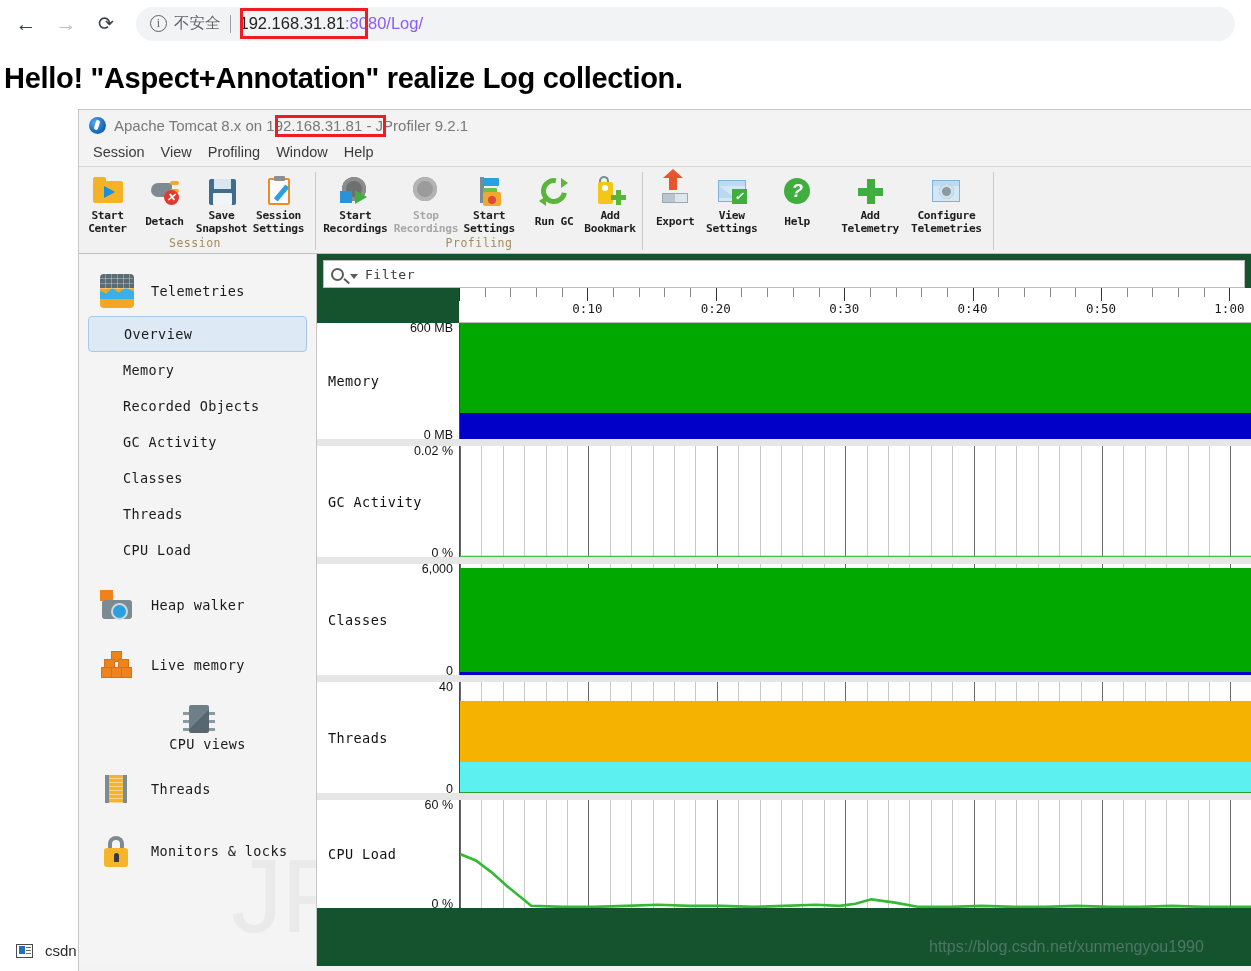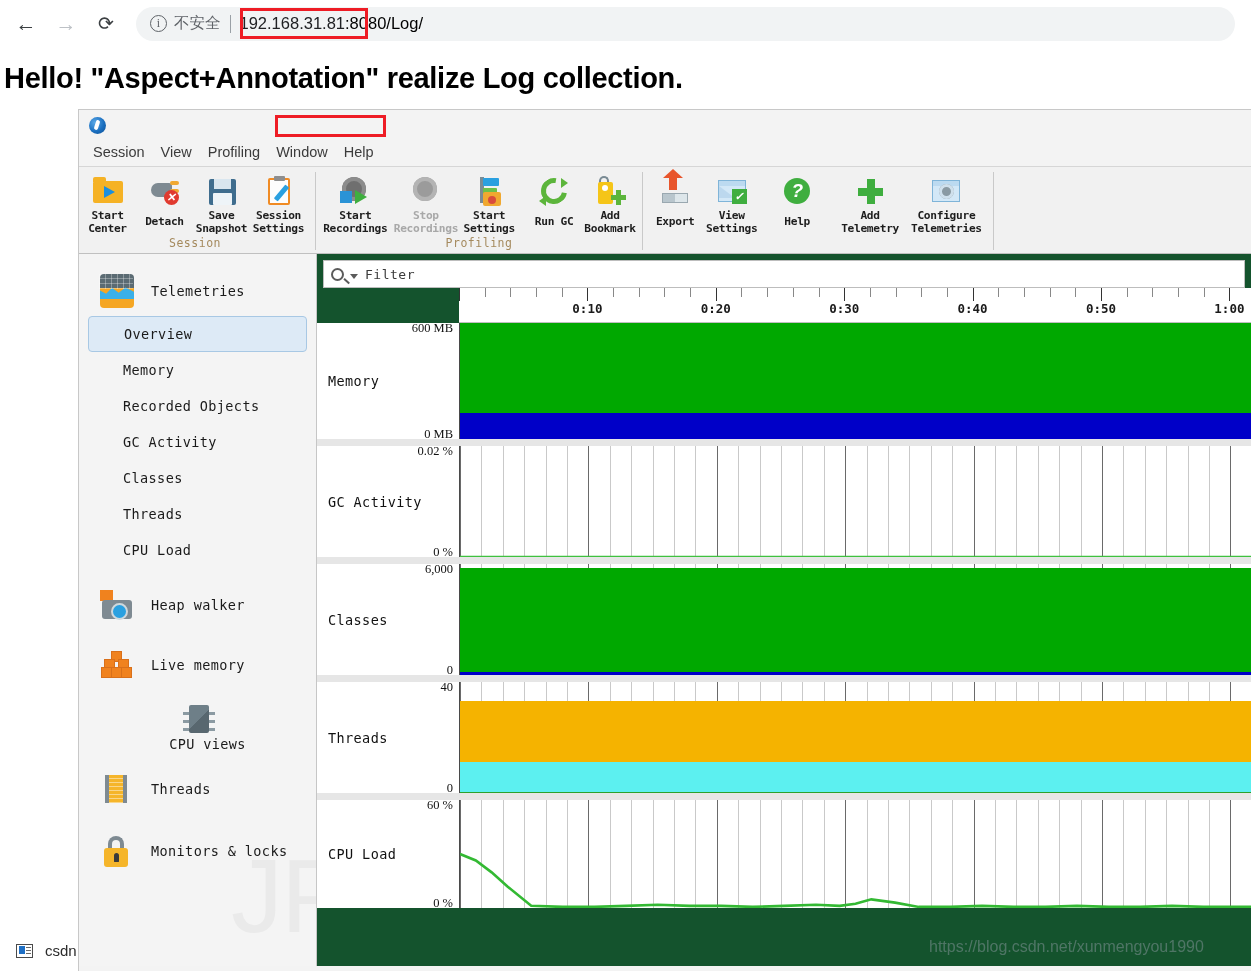--- a/index.html
+++ b/index.html
@@ -33,21 +33,21 @@
     width: 17px; height: 17px; border: 1.6px solid #5f6368; border-radius: 50%;
     display: inline-flex; align-items: center; justify-content: center;
     font-size: 12px; color: #5f6368; font-family: "Liberation Serif", serif;
     margin-right: 7px; flex: 0 0 auto;
   }
   .insecure-label {
     font-size: 15.5px; color: #5f6368; margin-right: 9px; white-space: nowrap;
   }
   .url-sep { width: 1px; height: 18px; background: #9aa0a6; margin-right: 9px; }
   .url-text { font-size: 16.5px; color: #202124; white-space: nowrap; }
-  .url-text .dim { color: #000000; }
+  .url-text .dim { color: #8b5cf6; }
   .redbox-url {
     position: absolute; left: 104px; top: 1px; width: 128px; height: 31px;
     border: 3px solid #ee1c25; pointer-events: none;
   }
 
   
   .page-heading {
     position: absolute; left: 4px; top: 62px;
     font-size: 29px; font-weight: bold; color: #000;
     font-family: "Liberation Sans", sans-serif; letter-spacing: -0.3px;
@@ -372,39 +372,39 @@
   .caret-down {
     width:0;height:0;border-left:4px solid transparent;border-right:4px solid transparent;
     border-top:5px solid #5b5b5b; margin: 4px 7px 0 4px;
   }
   .filter-placeholder {
     font-size: 13px; color:#3b3b3b; font-family:"DejaVu Sans Mono", monospace; letter-spacing:0.5px;
   }
 
   .time-axis {
     position: relative; height: 35px; margin-left: 142px;
-    border-bottom: 1px solid #bfbfbf; background:#fff;font-weight:bold;
+    border-bottom: 1px solid #bfbfbf; background:#fff;
   }
   .tick { position:absolute; top:0; width:1px; background:#6e6e6e; }
   .tick.major { height: 13px; background:#333; }
   .tick.minor { height: 9px; background:#888; }
   .tlabel {
     position:absolute; top:13px; font-size:12.5px; color:#1a1a1a;
     font-family:"DejaVu Sans Mono", monospace; transform: translateX(-50%); white-space:nowrap;
   }
 
   .chart-row { position: relative; background: #fff; }
   .chart-row + .chart-row { border-top: 7px solid #e6e6e6; }
   .chart-title {
     position:absolute; left:11px; top:50%; transform: translateY(-50%);
     font-size:13.5px; color:#111; font-family:"DejaVu Sans Mono", monospace; letter-spacing:0.4px;
   }
   .axis-max, .axis-min {
     position:absolute; right:0; width: 136px; text-align:right; padding-right:6px;
-    font-size:12.5px; color:#111; font-family:Liberation Serif, serif; white-space:nowrap;
+    font-size:12.5px; color:#111; font-family:Liberation Sans, sans-serif; white-space:nowrap;
   }
   .axis-max { top: -2px; }
   .axis-min { bottom: -3px; }
   .plot {
     position:absolute; left: 142px; right: 0; top: 0; bottom: 0;
     border-left: 1px solid #4a4a4a; overflow:hidden; background:#fff;
   }
   .grid {
     position:absolute; inset:0;
     background-image: repeating-linear-gradient(90deg, #c9c9c9 0 1px, transparent 1px 21.4px);
@@ -456,20 +456,21 @@
       <div class="redbox-url"></div>
     </div>
   </div>
 
   <div class="page-heading">Hello! "Aspect+Annotation" realize Log collection.</div>
 
   <div class="jp-window">
 
     <div class="jp-titlebar">
       <span class="jp-app-icon"></span>
+      <span class="jp-title-text"><span>Apache Tomcat 8.x on </span><span>192.168.31.81</span><span> - JProfiler 9.2.1</span></span>
       <div class="redbox-title"></div>
     </div>
 
     <div class="jp-menubar">
       <div class="jp-menu-item">Session</div>
       <div class="jp-menu-item">View</div>
       <div class="jp-menu-item">Profiling</div>
       <div class="jp-menu-item">Window</div>
       <div class="jp-menu-item">Help</div>
     </div>

